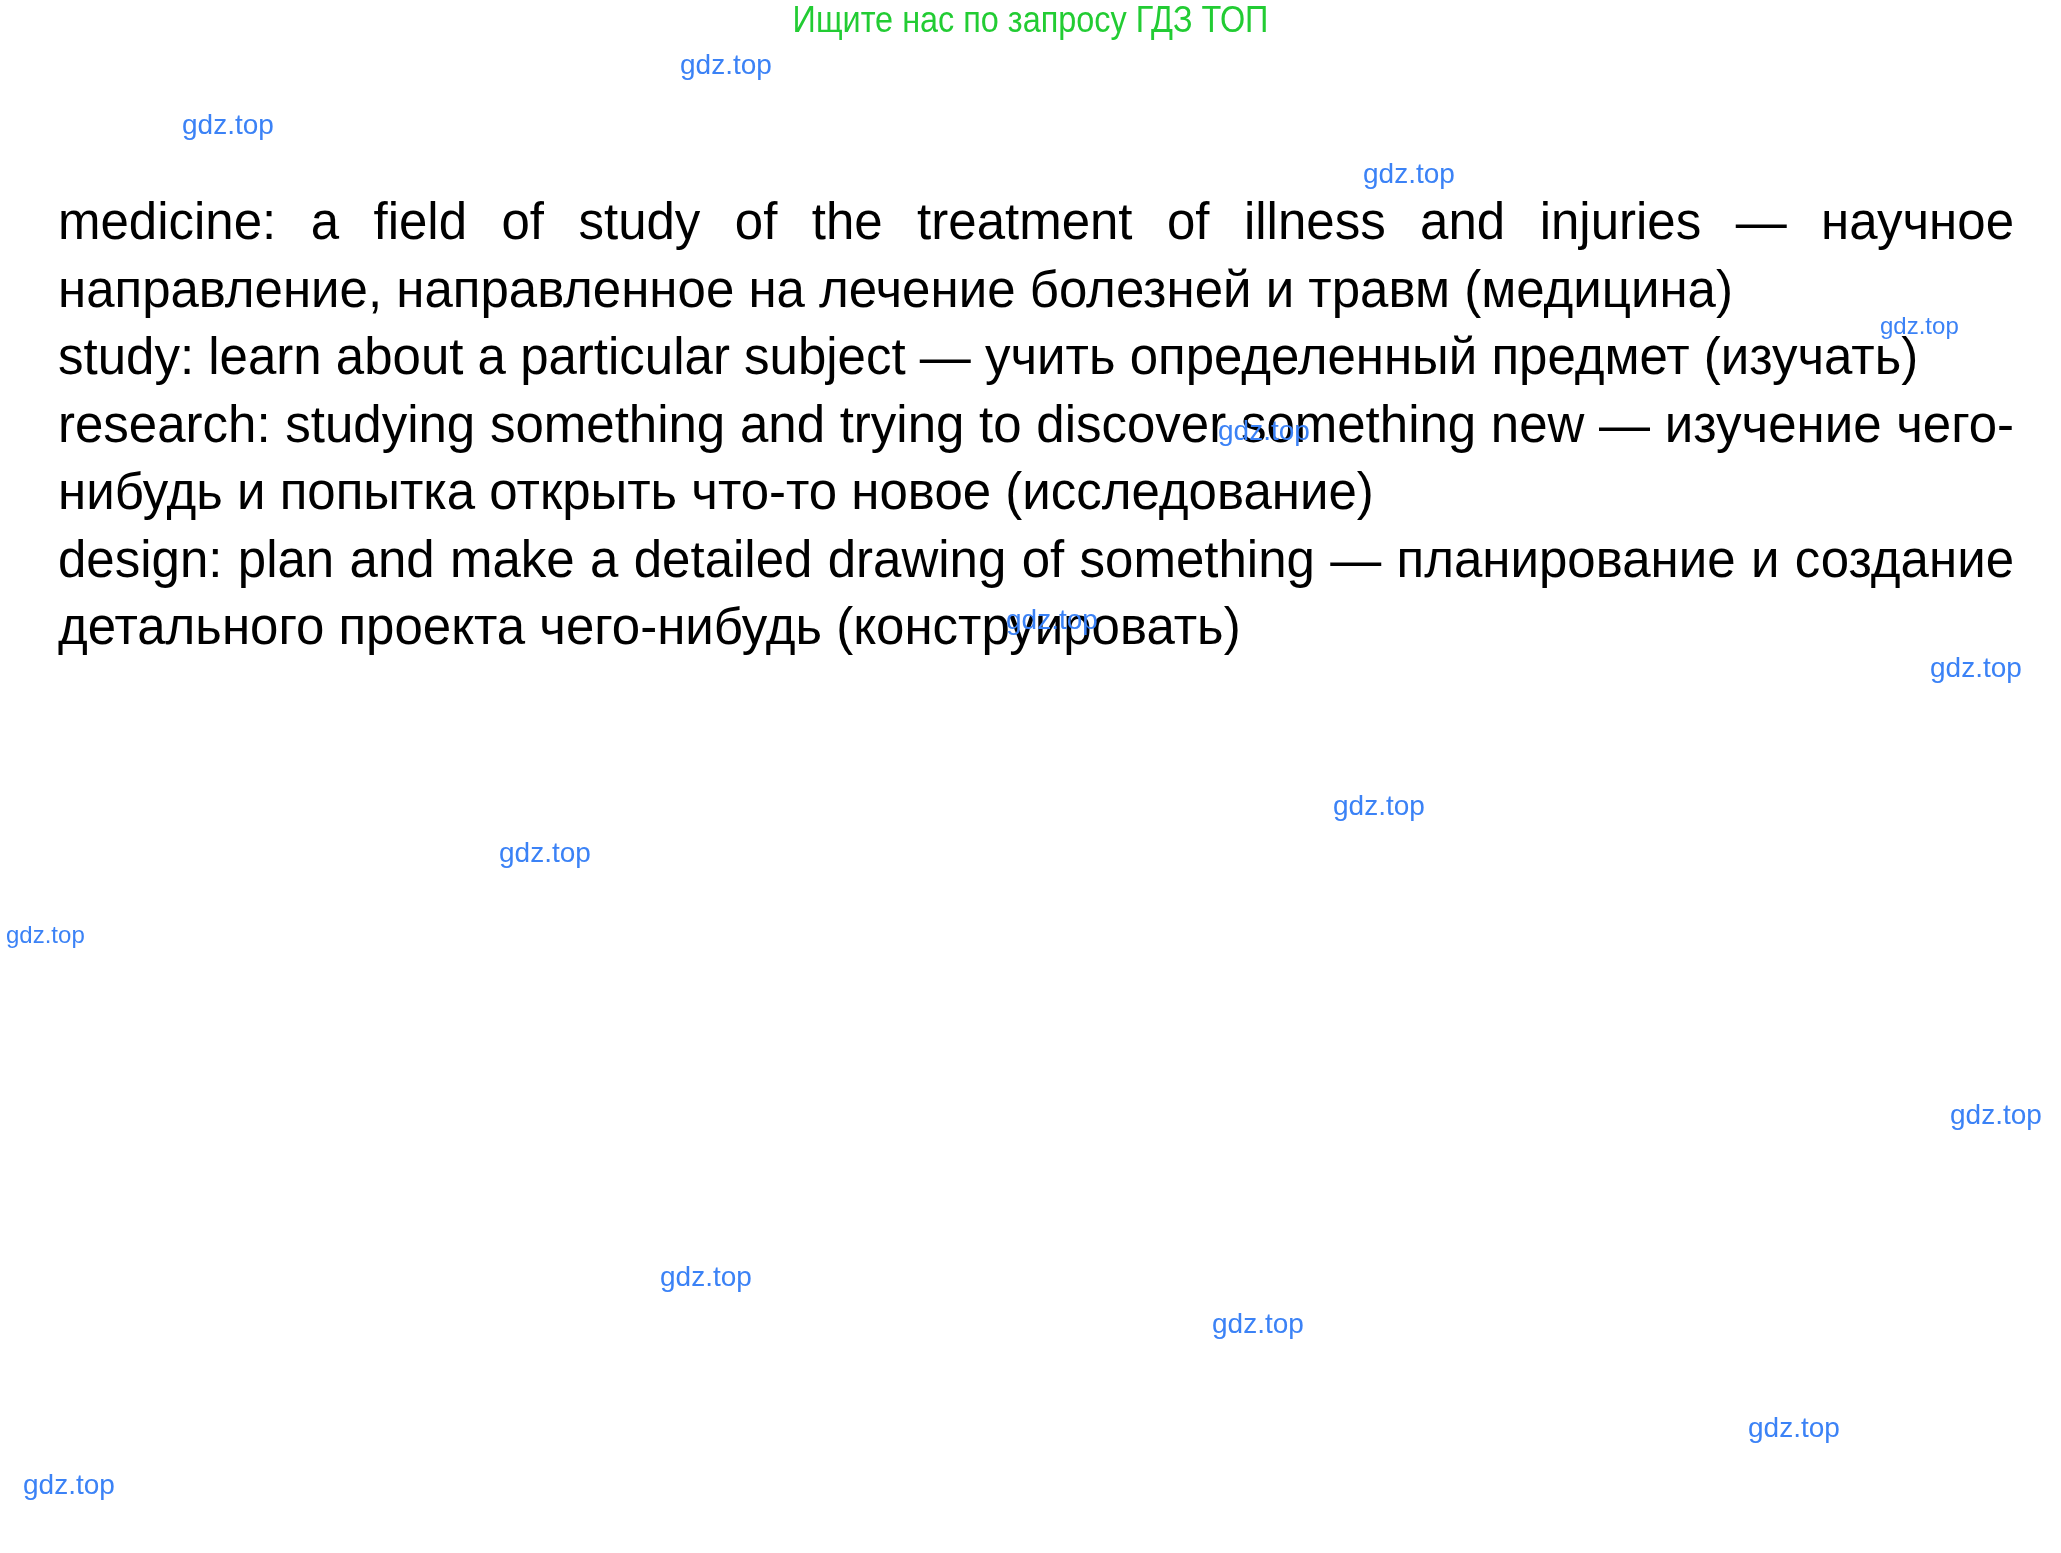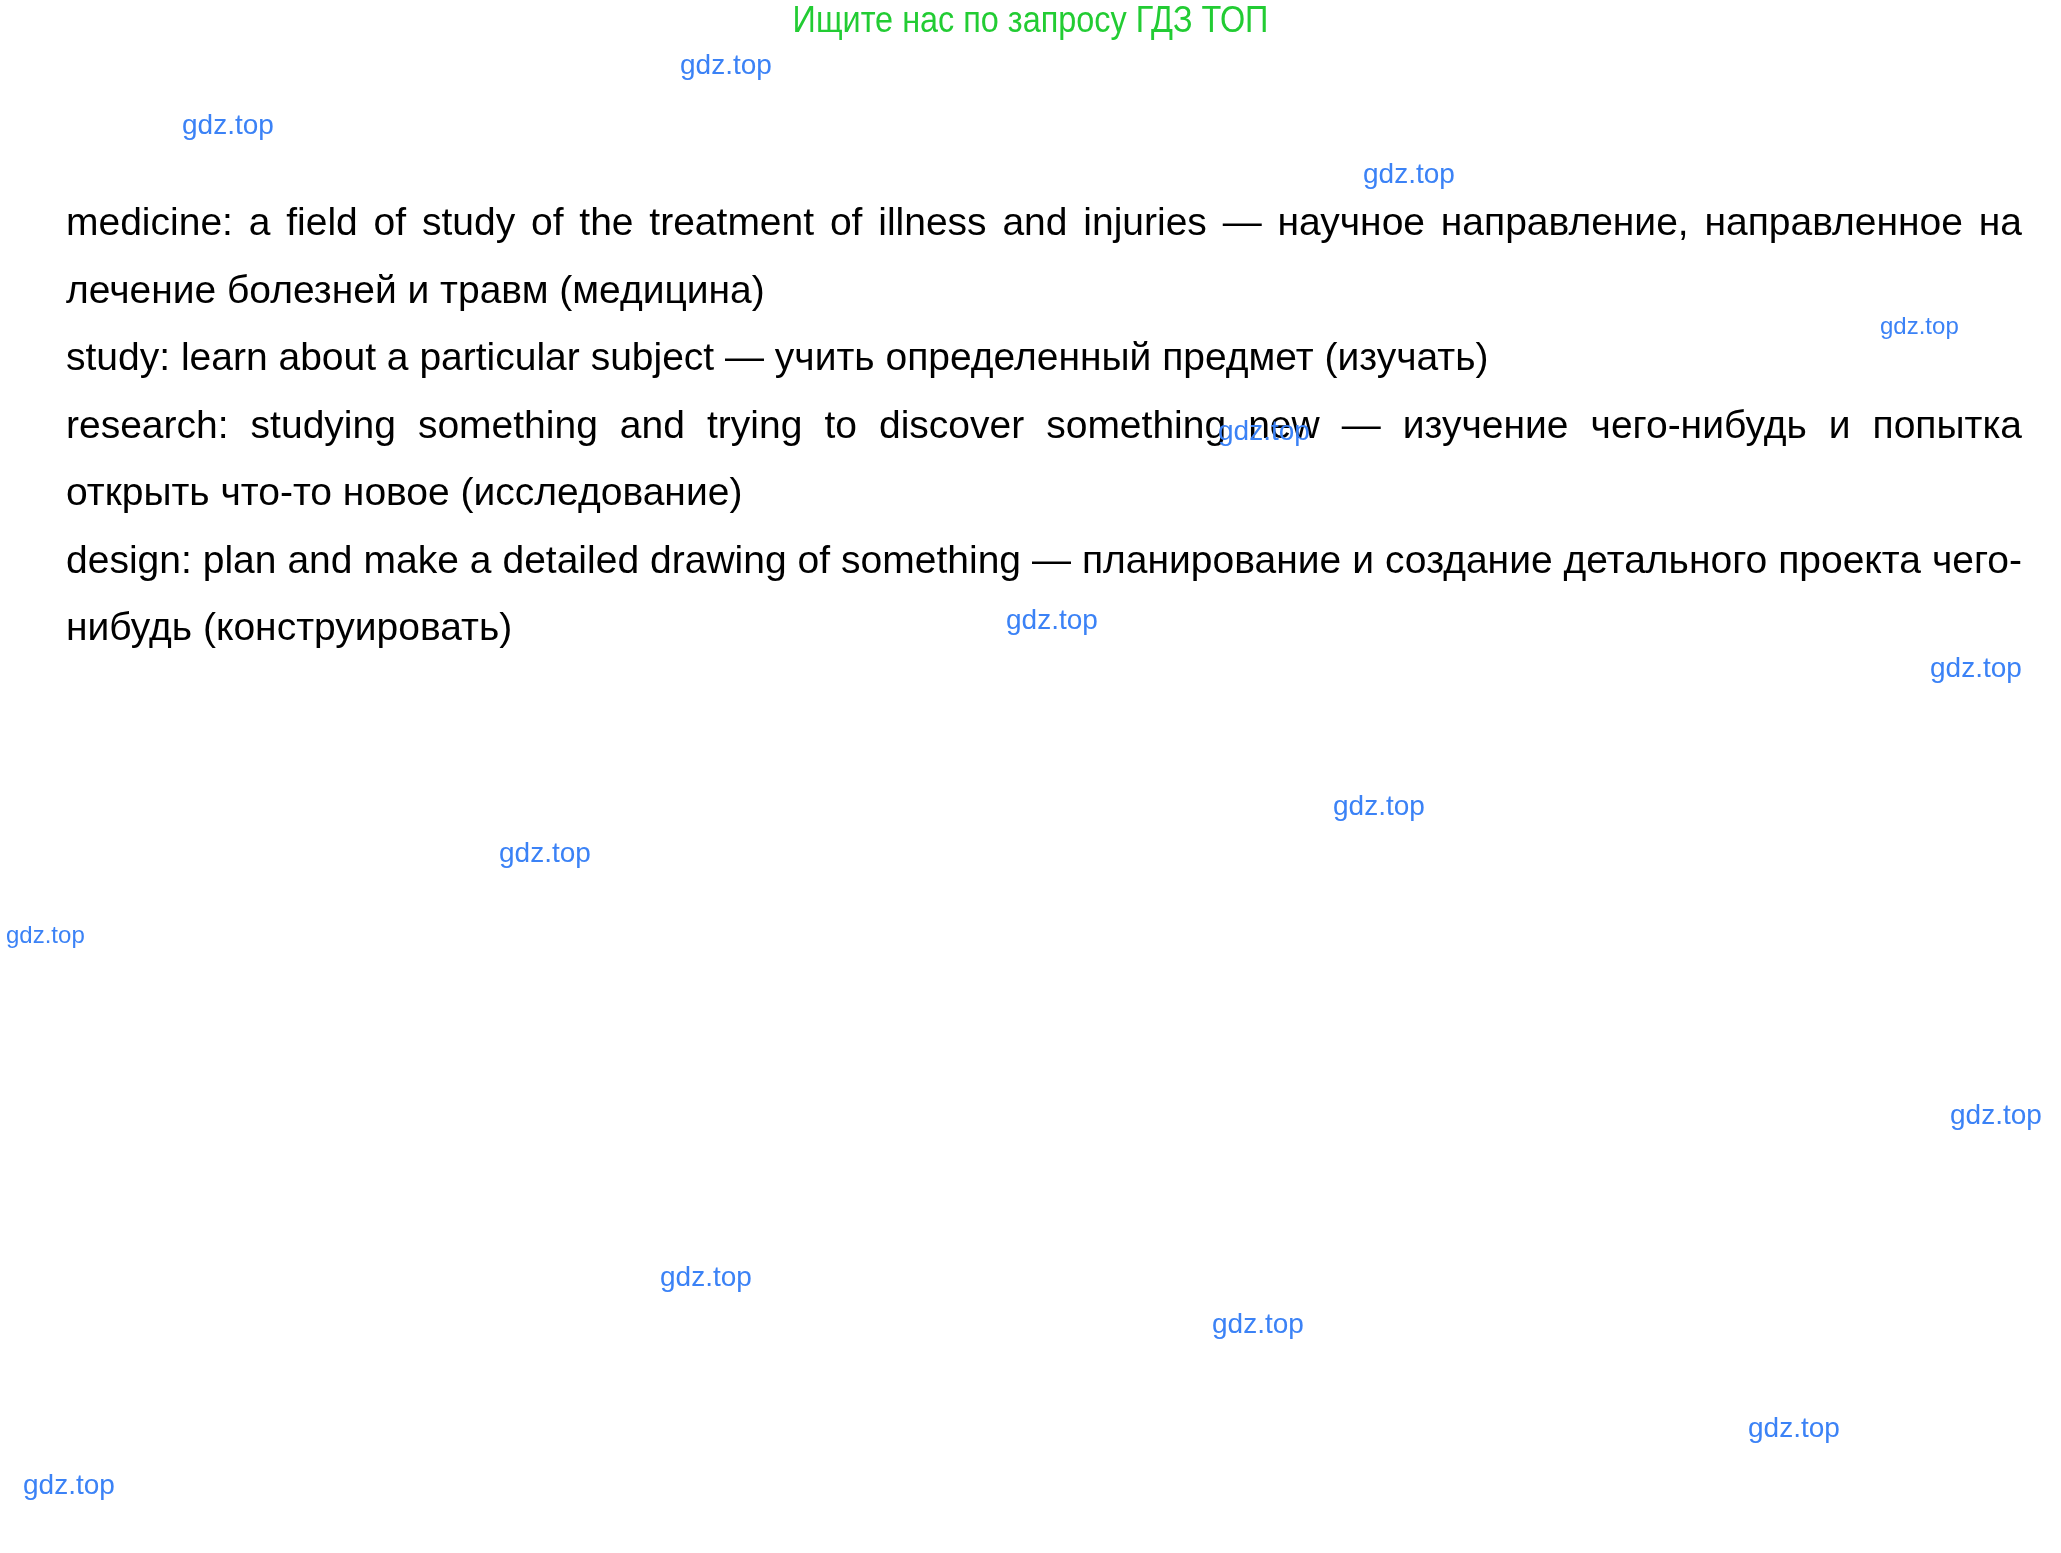--- a/index.html
+++ b/index.html
@@ -24,24 +24,24 @@
       font-size: 36px;
       line-height: 40px;
       transform: scaleX(0.9);
     }
     .header-banner span {
       position: relative;
       left: 0;
     }
     .content {
       position: absolute;
-      left: 66px;
+      left: 58px;
       top: 188px;
       width: 1956px;
-      font-size: 39px;
+      font-size: 51px;
       line-height: 67.5px;
       text-align: justify;
       letter-spacing: 0px;
     }
     .entry {
       margin: 0;
       padding: 0;
       text-align: justify;
       text-align-last: left;
     }

